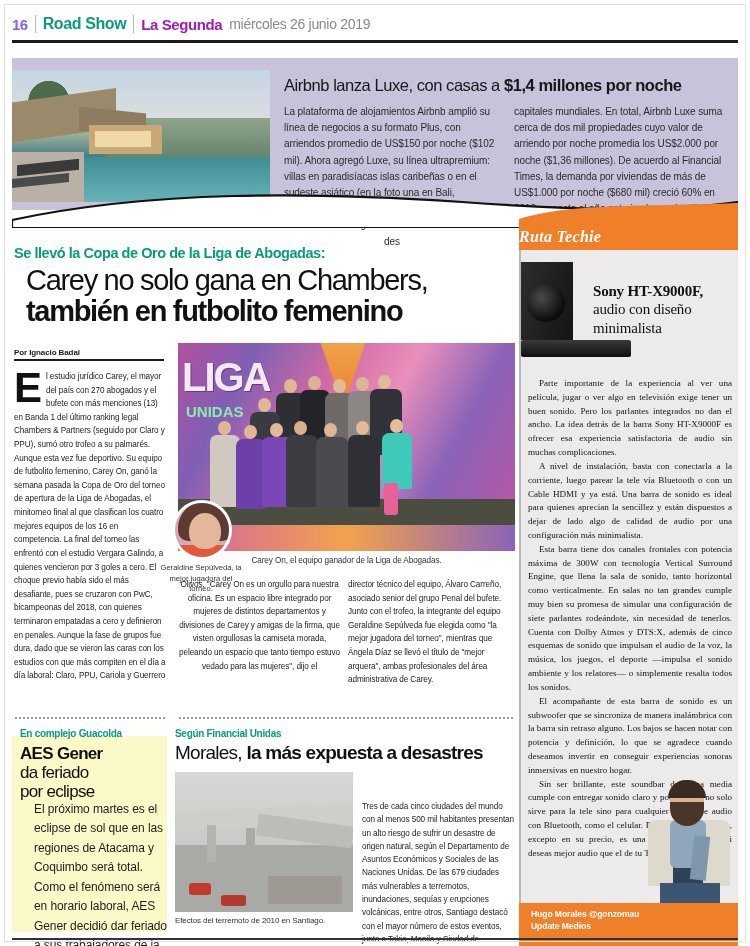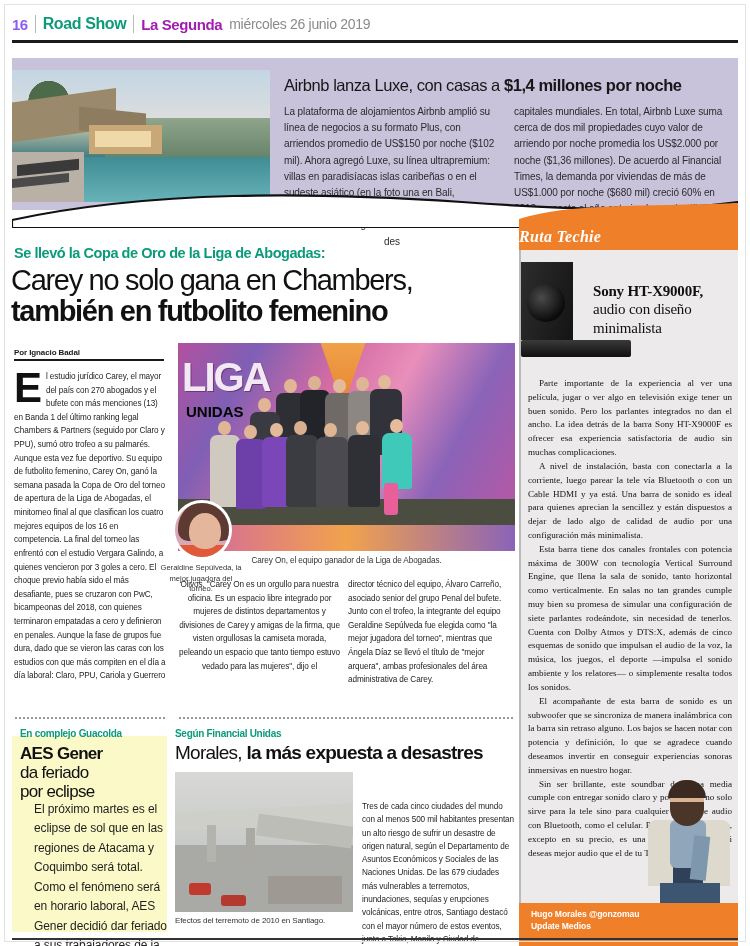--- a/index.html
+++ b/index.html
@@ -117,38 +117,38 @@
 
   .techie-foot { position:absolute; left:519px; top:903px; width:219px; height:43px;
                  background:#f07f2a; }
   .techie-foot-txt { position:absolute; left:531px; top:908px; width:200px;
                  font-size:8.6px; font-weight:bold; color:#ffffff; line-height:1.45;
                  letter-spacing:-0.1px; }
 
   
   .kicker { position:absolute; left:14px; top:245px; width:490px;
             font-size:14.5px; font-weight:bold; color:#0b9b7a; letter-spacing:-0.45px; }
-  .headline { position:absolute; left:11px; top:265px; width:505px;
+  .headline { position:absolute; left:26px; top:265px; width:505px;
               font-size:29px; color:#111; letter-spacing:-1.3px; line-height:1.08; }
   .headline .l2 { font-weight:bold; display:block; }
   .byline { position:absolute; left:14px; top:348px; width:150px;
             font-size:8px; font-weight:bold; color:#1a1a1a; letter-spacing:-0.1px; }
   .byline-rule { position:absolute; left:14px; top:359px; width:150px; height:1.5px;
                  background:#1a1a1a; }
 
   
   .team-photo { position:absolute; left:178px; top:343px; width:337px; height:208px;
                 overflow:hidden; background:#a04ea0; }
   .tp-bg { position:absolute; inset:0;
            background:linear-gradient(118deg,#b2519f 0%,#7f5fb5 18%,#d36ba3 38%,#e98fbb 55%,#8a63b8 74%,#c055a0 100%); }
   .tp-liga { position:absolute; left:4px; top:12px; font-size:40px; font-weight:bold;
              color:#f2e9f4; letter-spacing:-2px; font-family:"Liberation Sans",sans-serif;
              text-shadow:1px 1px 0 #6a3a70; }
   .tp-liga2 { position:absolute; left:8px; top:60px; font-size:15px; font-weight:bold;
-             color:#000000; letter-spacing:0px; }
+             color:#86efac; letter-spacing:0px; }
   .tp-orange { position:absolute; left:130px; top:0; width:70px; height:64px;
              background:linear-gradient(#f0a14a,#e8822f); clip-path:polygon(18% 0,82% 0,50% 100%); }
   .tp-ground { position:absolute; left:0; bottom:26px; width:100%; height:26px;
              background:#4a4d3f; }
   .tp-strip { position:absolute; left:0; bottom:0; width:100%; height:26px;
              background:linear-gradient(90deg,#cf63a6,#f2a24d,#8a63b8); }
   .pl { position:absolute; border-radius:7px 7px 3px 3px; }
   .pl-head { position:absolute; width:13px; height:14px; border-radius:50%; }
   .photo-cap { position:absolute; left:178px; top:556px; width:337px; text-align:center;
                font-size:8.2px; color:#333; letter-spacing:-0.1px; }

